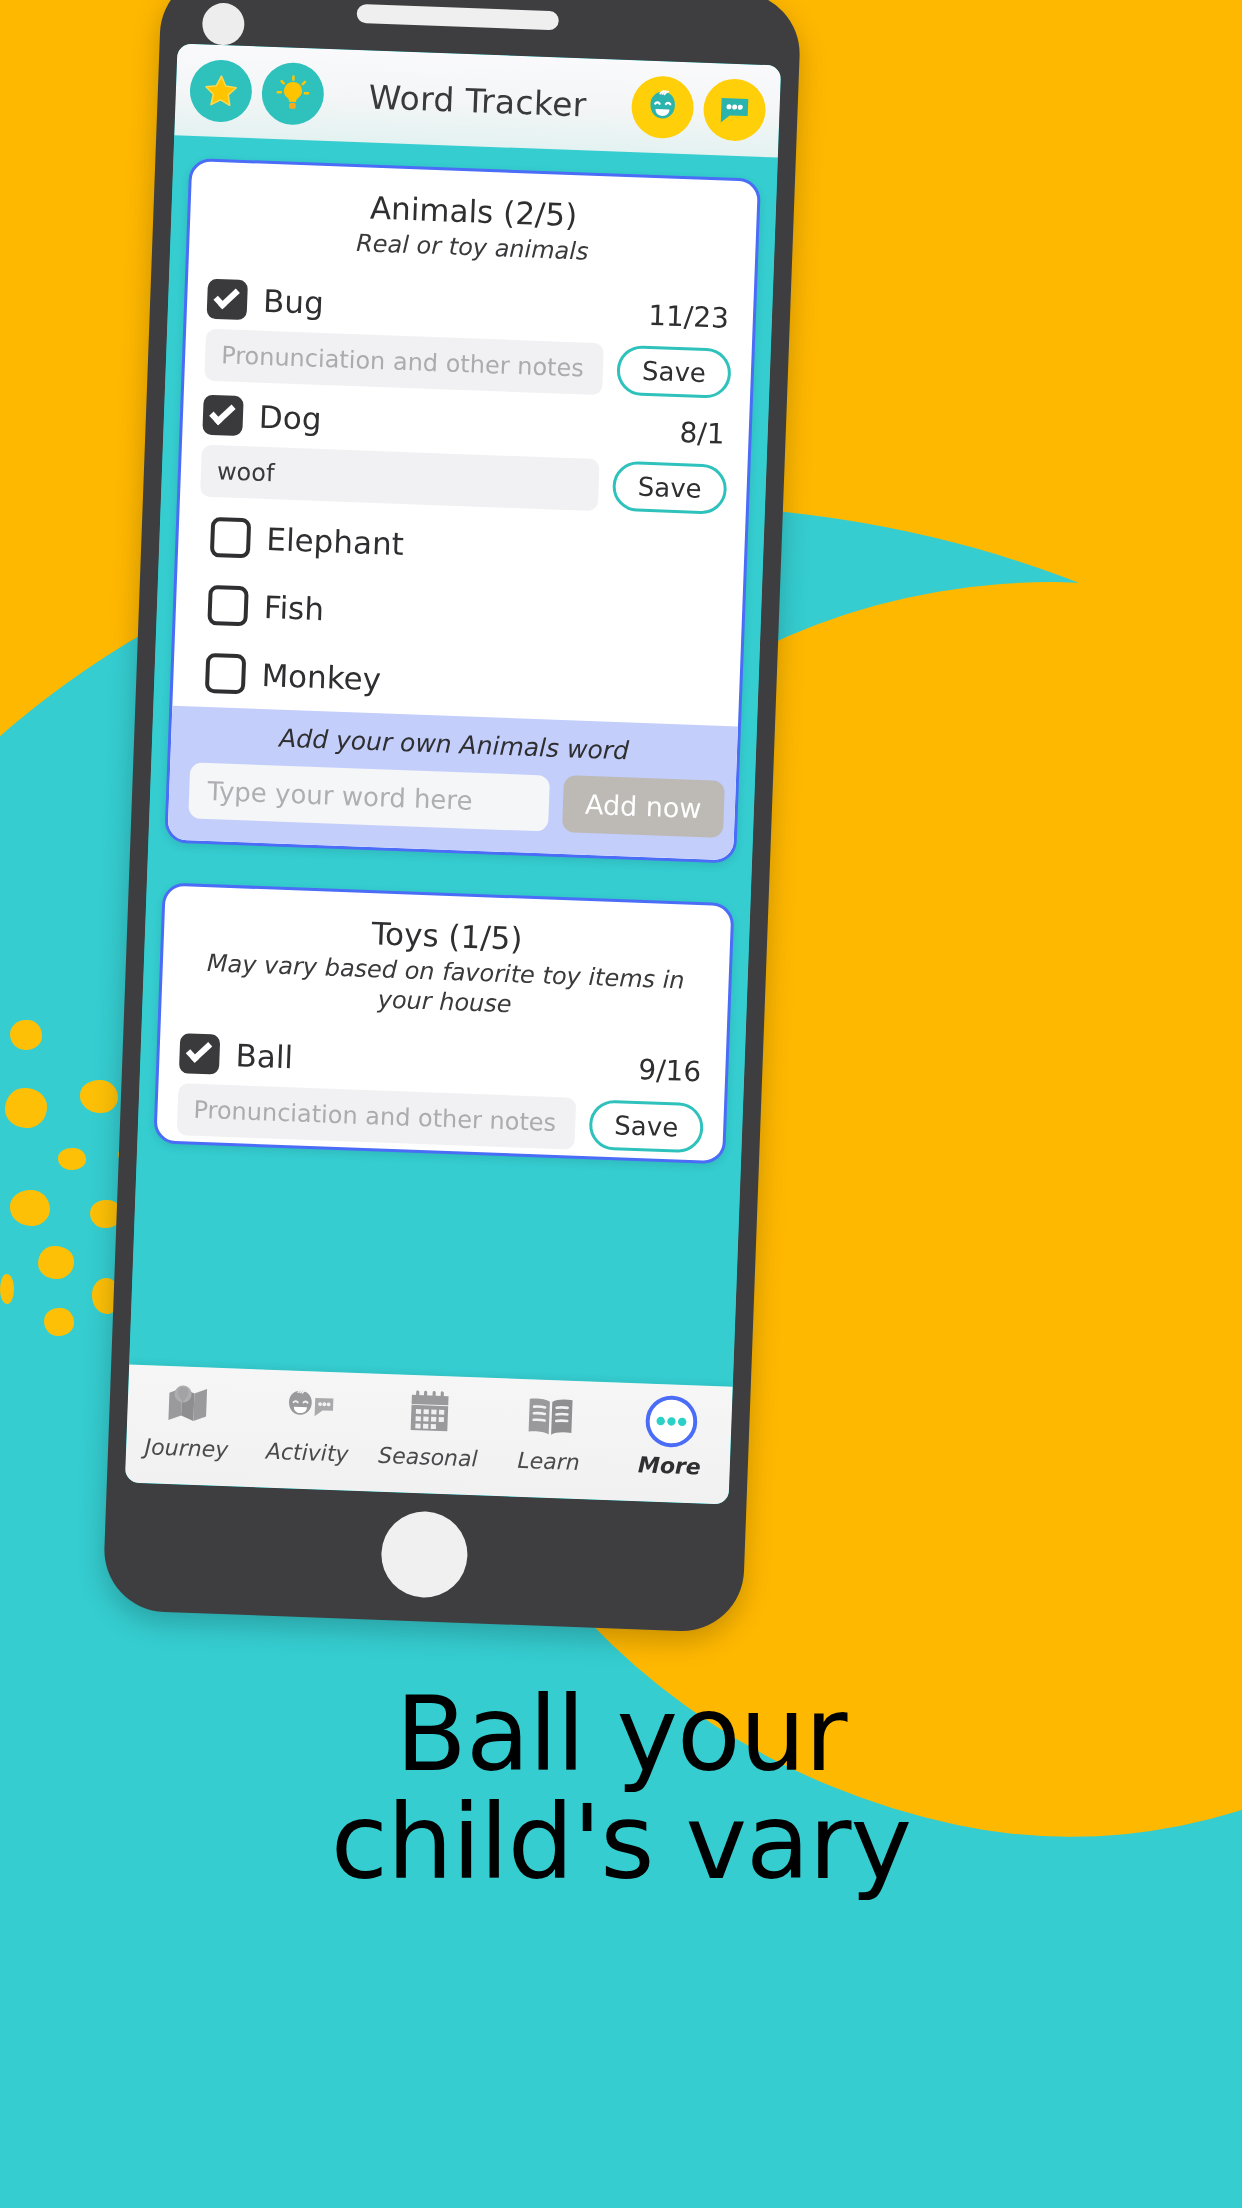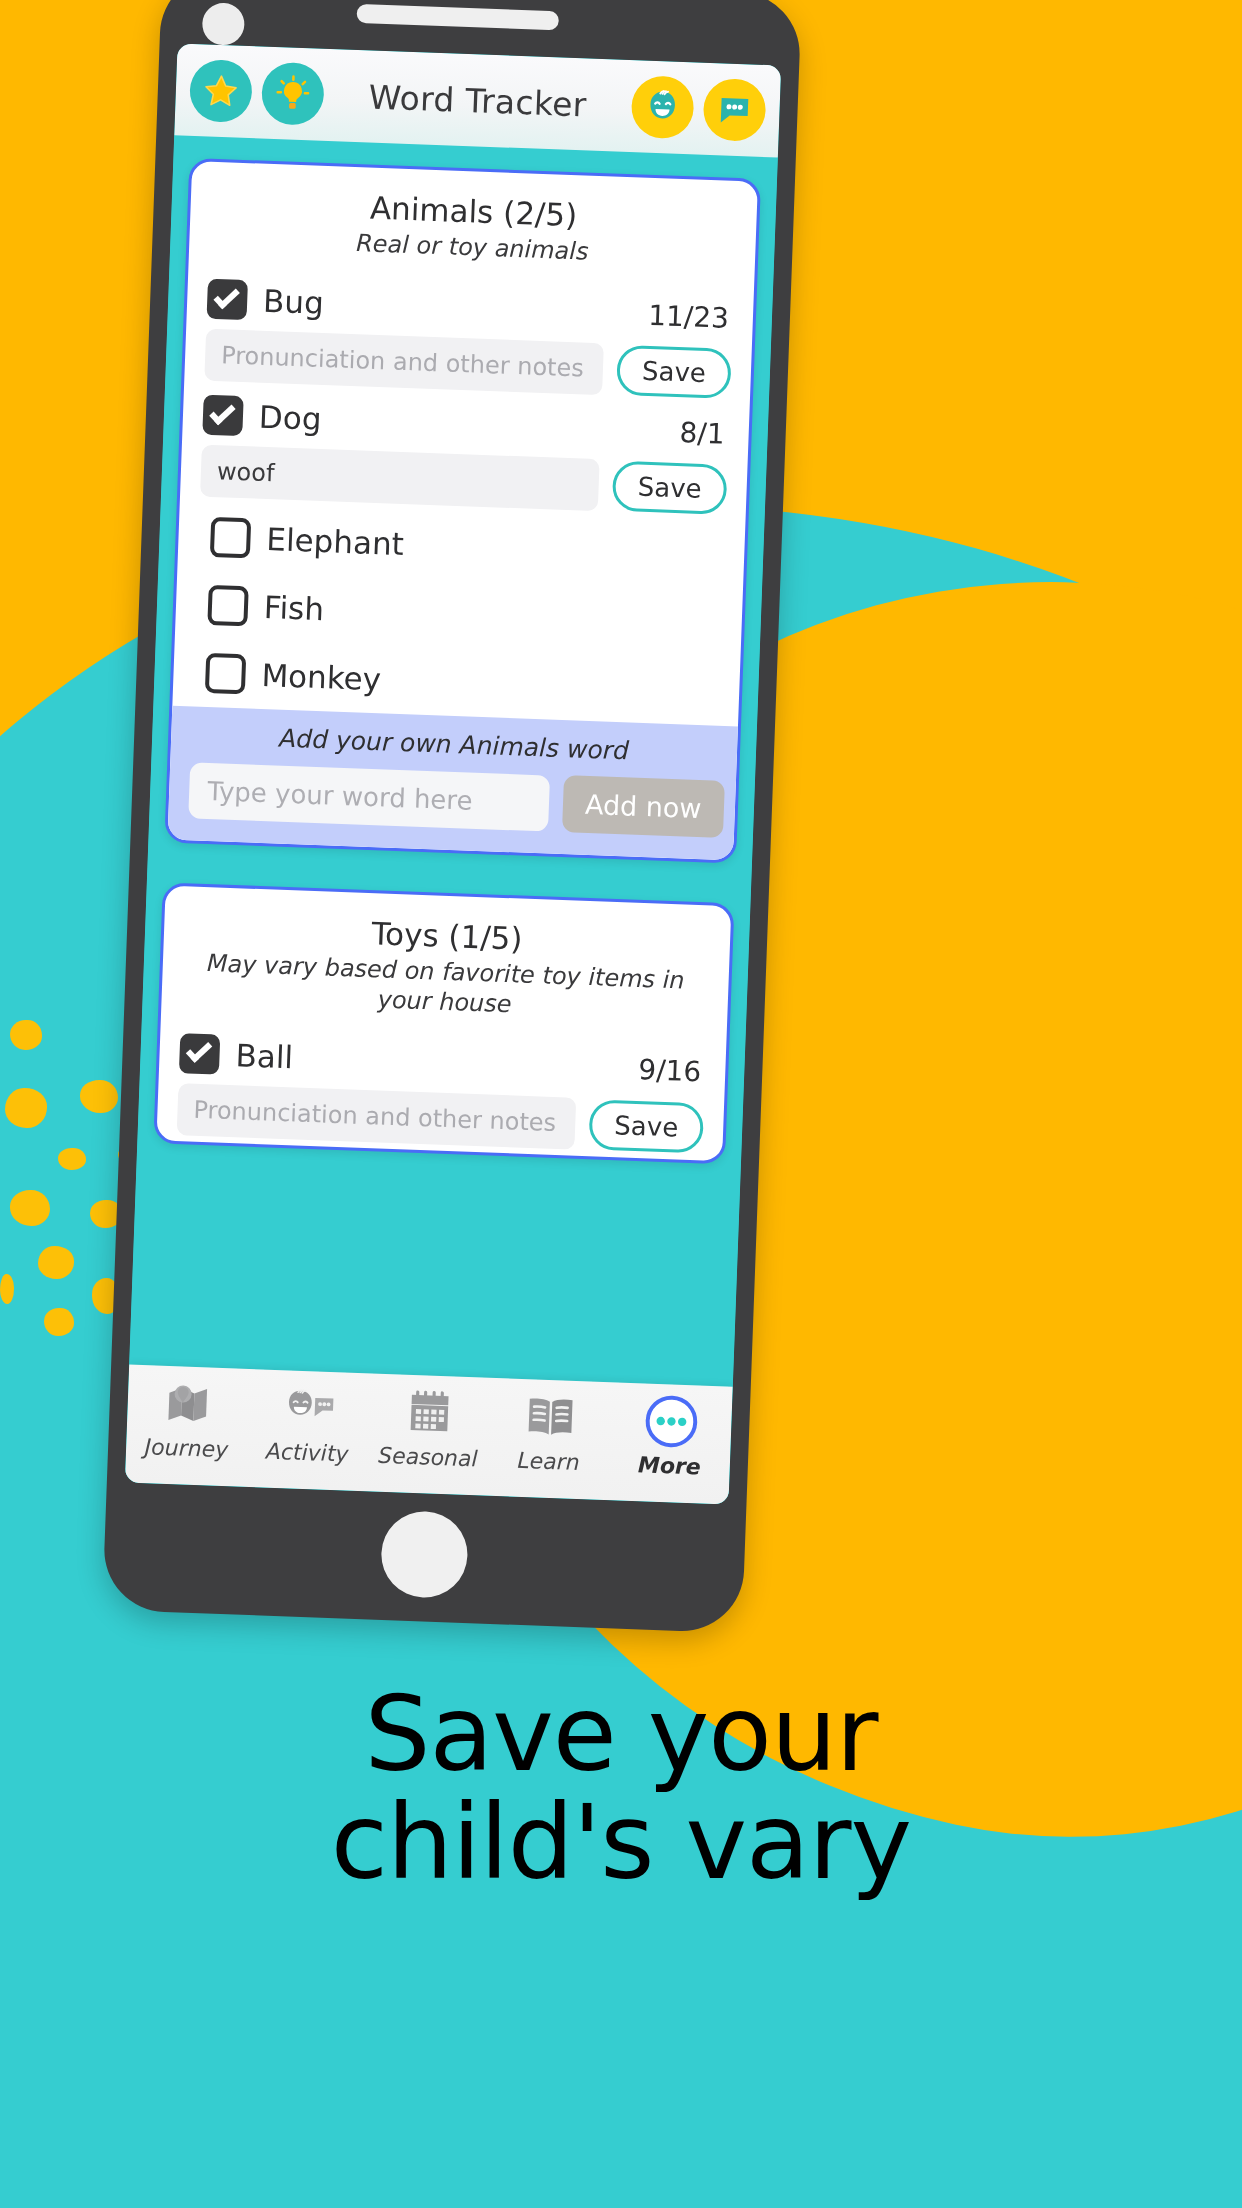--- a/index.html
+++ b/index.html
@@ -507,16 +507,16 @@
                 </g>
               </svg>
             </div>
             <div class="navlabel">More</div>
           </div>
         </div>
     </div>
   </div>
 
   <div id="headline">
-    <div>Save your</div>
+    <div>Ball your</div>
     <div>child's vary</div>
   </div>
 </div>
 
 </body></html>

